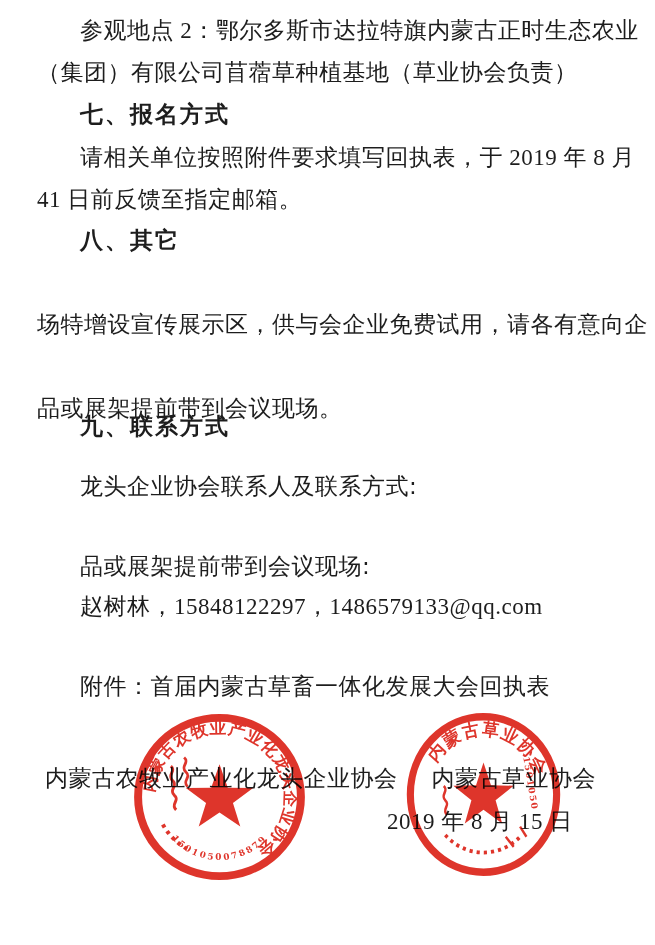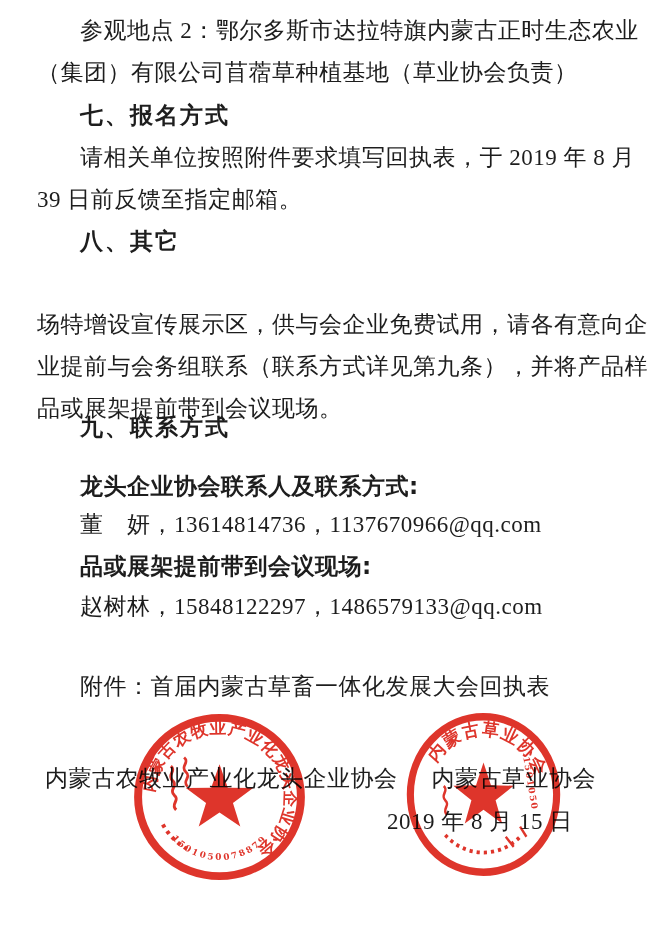--- a/index.html
+++ b/index.html
@@ -10,25 +10,25 @@
     color:#1d1d1d;
   }
   .line{
     position:absolute;left:37px;
     font-size:23px;line-height:30px;letter-spacing:.5px;
     white-space:pre;
   }
   .indent{left:80px;}
   .heading{
     left:80px;font-weight:bold;
-    font-family:Liberation Sans, sans-serif;
+    font-family:Liberation Serif, serif;
     letter-spacing:2px;
   }
   .subheading{
-    left:80px;font-weight:bold;
+    left:80px;font-weight:normal;
     font-family:"DejaVu Sans","Liberation Sans",sans-serif;
     letter-spacing:.5px;
     text-align:center;
   }
   .sig-line{
     position:absolute;left:45px;top:763px;
     font-size:23px;white-space:pre;letter-spacing:.5px;
   }
   .sig-gap{display:inline-block;width:34px;}
   .date-line{
@@ -49,28 +49,26 @@
 </style>
 </head>
 <body>
 
 <div class="page">
 
   <div class="line indent" style="top:16px">参观地点 2：鄂尔多斯市达拉特旗内蒙古正时生态农业</div>
   <div class="line" style="top:58px">（集团）有限公司苜蓿草种植基地（草业协会负责）</div>
   <div class="line heading" style="top:100px">七、报名方式</div>
   <div class="line indent" style="top:143px">请相关单位按照附件要求填写回执表，于 2019 年 8 月</div>
-  <div class="line" style="top:185px">39 日前反馈至指定邮箱。</div>
+  <div class="line" style="top:185px">41 日前反馈至指定邮箱。</div>
   <div class="line heading" style="top:226px">八、其它</div>
   <div class="line" style="top:310px">场特增设宣传展示区，供与会企业免费试用，请各有意向企</div>
-  <div class="line" style="top:352px">业提前与会务组联系（联系方式详见第九条），并将产品样</div>
   <div class="line" style="top:394px">品或展架提前带到会议现场。</div>
   <div class="line heading" style="top:412px">九、联系方式</div>
   <div class="line subheading" style="top:471px">龙头企业协会联系人及联系方式:</div>
-  <div class="line indent" style="top:510px">董　妍，13614814736，1137670966@qq.com</div>
   <div class="line subheading" style="top:551px">品或展架提前带到会议现场:</div>
   <div class="line indent" style="top:592px">赵树林，15848122297，1486579133@qq.com</div>
   <div class="line indent" style="top:672px">附件：首届内蒙古草畜一体化发展大会回执表</div>
 
   <div class="sig-line"><span>内蒙古农牧业产业化龙头企业协会</span><span class="sig-gap"></span><span>内蒙古草业协会</span></div>
   <div class="date-line">2019 年 8 月 15 日</div>
 
   <div class="seal seal-left">
     <svg viewBox="0 0 200 200" preserveAspectRatio="none">
       <defs>

